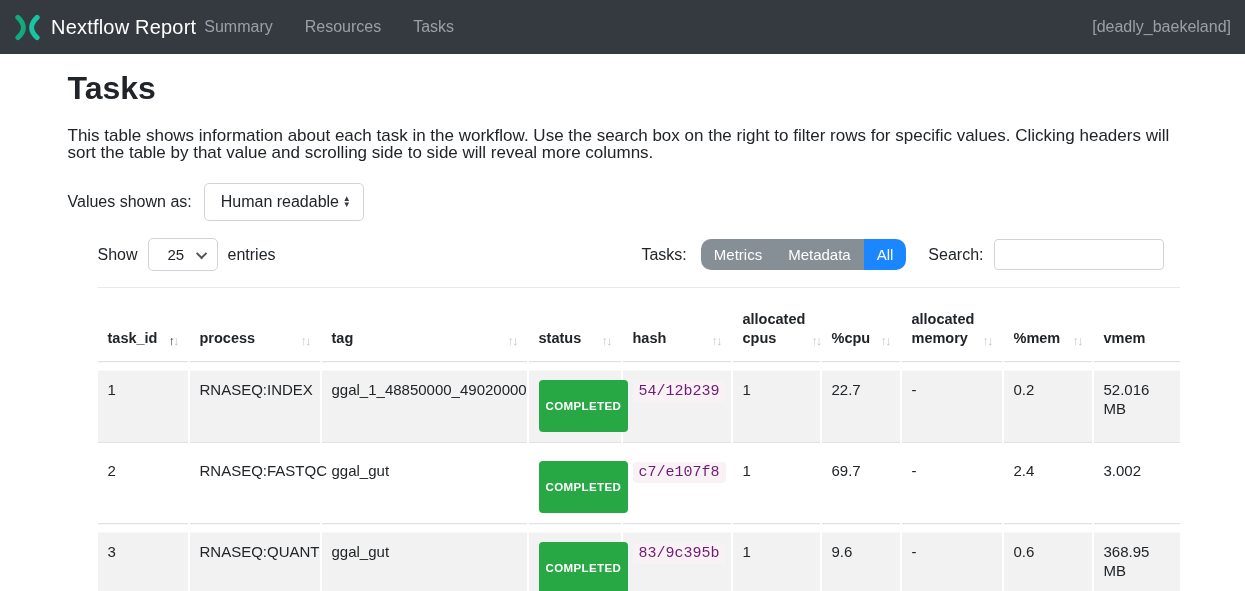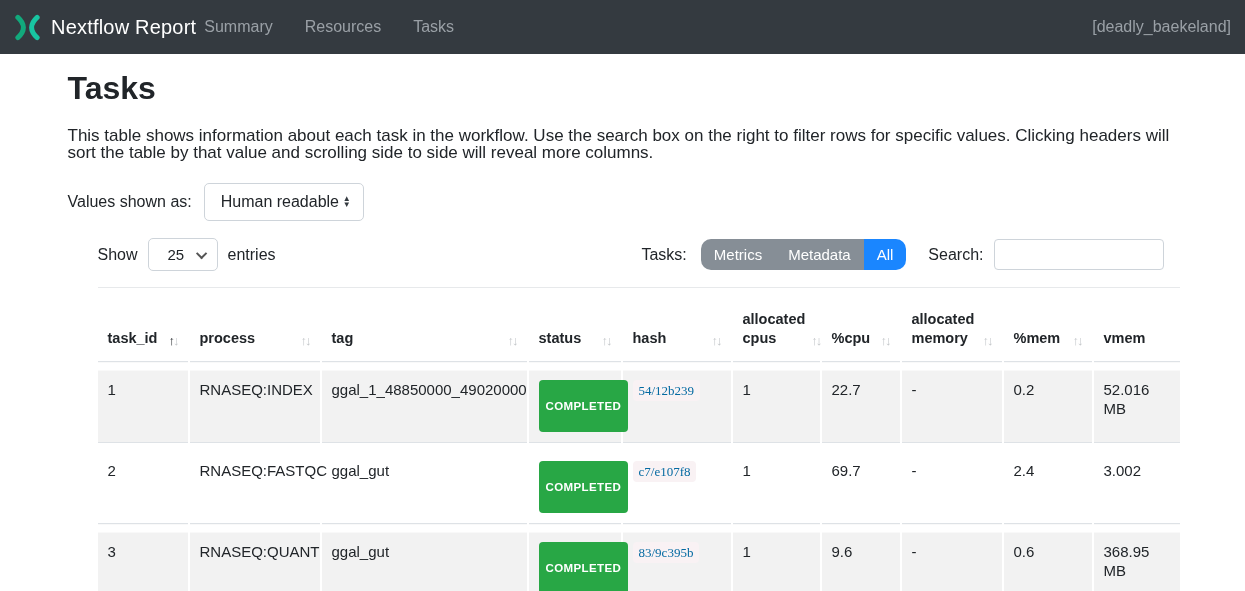--- a/index.html
+++ b/index.html
@@ -58,22 +58,22 @@
   td { vertical-align:top; padding:18px 10px 10px 10px; font-size:15px; height:65px; line-height:19px; }
   tbody tr + tr td { border-top:1px solid #dee2e6; }
   tbody tr:nth-child(odd) td { background:linear-gradient(to bottom, #ffffff 8px, #f2f2f2 8px); }
 
   col.c1{width:91px} col.c2{width:132px} col.c3{width:207px} col.c4{width:94px}
   col.c5{width:110px} col.c6{width:89px} col.c7{width:80px} col.c8{width:102px}
   col.c9{width:90px} col.c10{width:255px}
 
   .badge-status { display:inline-block; background:#28a745; color:#fff; font-size:11.5px;
     font-weight:700; letter-spacing:.4px; padding:20px 7px; border-radius:4px; line-height:12px; }
-  .hash-code { display:inline-block; font-family:Liberation Serif, serif; font-size:13px;
-    color:#0369a1; background:#f9f2f4; padding:3px 6px; border-radius:4px; line-height:15px; }
+  .hash-code { display:inline-block; font-family:Liberation Mono, monospace; font-size:15px;
+    color:#701a75; background:#f9f2f4; padding:3px 6px; border-radius:4px; line-height:15px; }
   .vmem-box { width:62px; word-spacing:20px; }
 </style>
 </head>
 <body>
 
 <div class="navbar">
   <div class="brand">
     <span style="display:flex;">
       <svg width="27" height="27" viewBox="0 0 28 28" fill="none">
         <path d="M4 3.5 Q 15.5 14 4 24.5" stroke="#12a97c" stroke-width="5.2" stroke-linecap="round" fill="none"></path>

